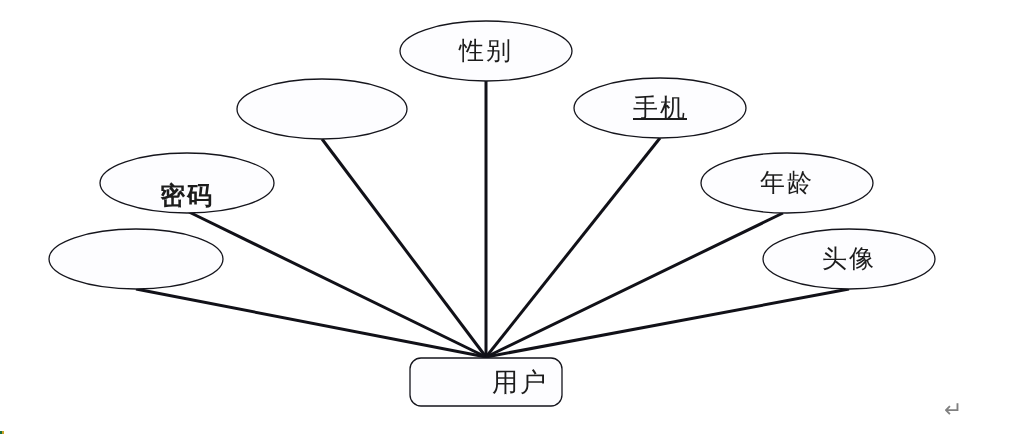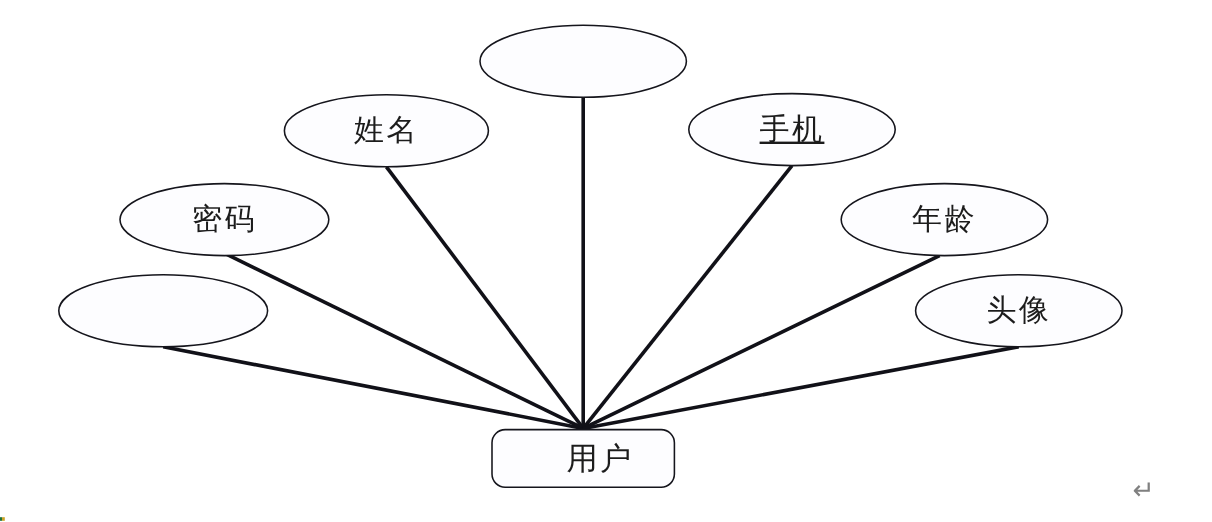--- a/index.html
+++ b/index.html
@@ -86,24 +86,24 @@
       <ellipse cx="660" cy="108" rx="86" ry="30" fill="#fdfdff" stroke="#15151c" stroke-width="1.3"></ellipse>
       <ellipse cx="787" cy="183" rx="86" ry="30" fill="#fdfdff" stroke="#15151c" stroke-width="1.3"></ellipse>
       <ellipse cx="849" cy="259" rx="86" ry="30" fill="#fdfdff" stroke="#15151c" stroke-width="1.3"></ellipse>
     </g>
 
     <g>
       <rect x="410" y="358" width="152" height="48" rx="11" ry="11" fill="#fdfdff" stroke="#15151c" stroke-width="1.3"></rect>
     </g>
   </svg>
 
-  <div class="node-label attr-label" style="left:100px; top:153px; width:174px; height:60px;">密码</div>
-  <div class="node-label attr-label" style="left:237px; top:79px;  width:170px; height:60px;">姓名</div>
+  <div class="node-label attr-label" style="left:100px; top:166px; width:174px; height:60px;font-weight:bold;">密码</div>
+  <div class="node-label attr-label" style="left:400px; top:21px;  width:172px; height:60px;">性别</div>
   <div class="node-label attr-label" style="left:574px; top:78px;  width:172px; height:60px;text-decoration:underline;">手机</div>
   <div class="node-label attr-label" style="left:701px; top:153px; width:172px; height:60px;">年龄</div>
   <div class="node-label attr-label" style="left:763px; top:229px; width:172px; height:60px;">头像</div>
 
-  <div class="node-label entity-label" style="left:410px; top:358px; width:180px; height:48px;">用户</div>
+  <div class="node-label entity-label" style="left:430px; top:358px; width:180px; height:48px;">用户</div>
 
   <div class="pilcrow-mark">↵</div>
 
   <div class="corner-artifact"></div>
 </div>
 
 </body></html>

